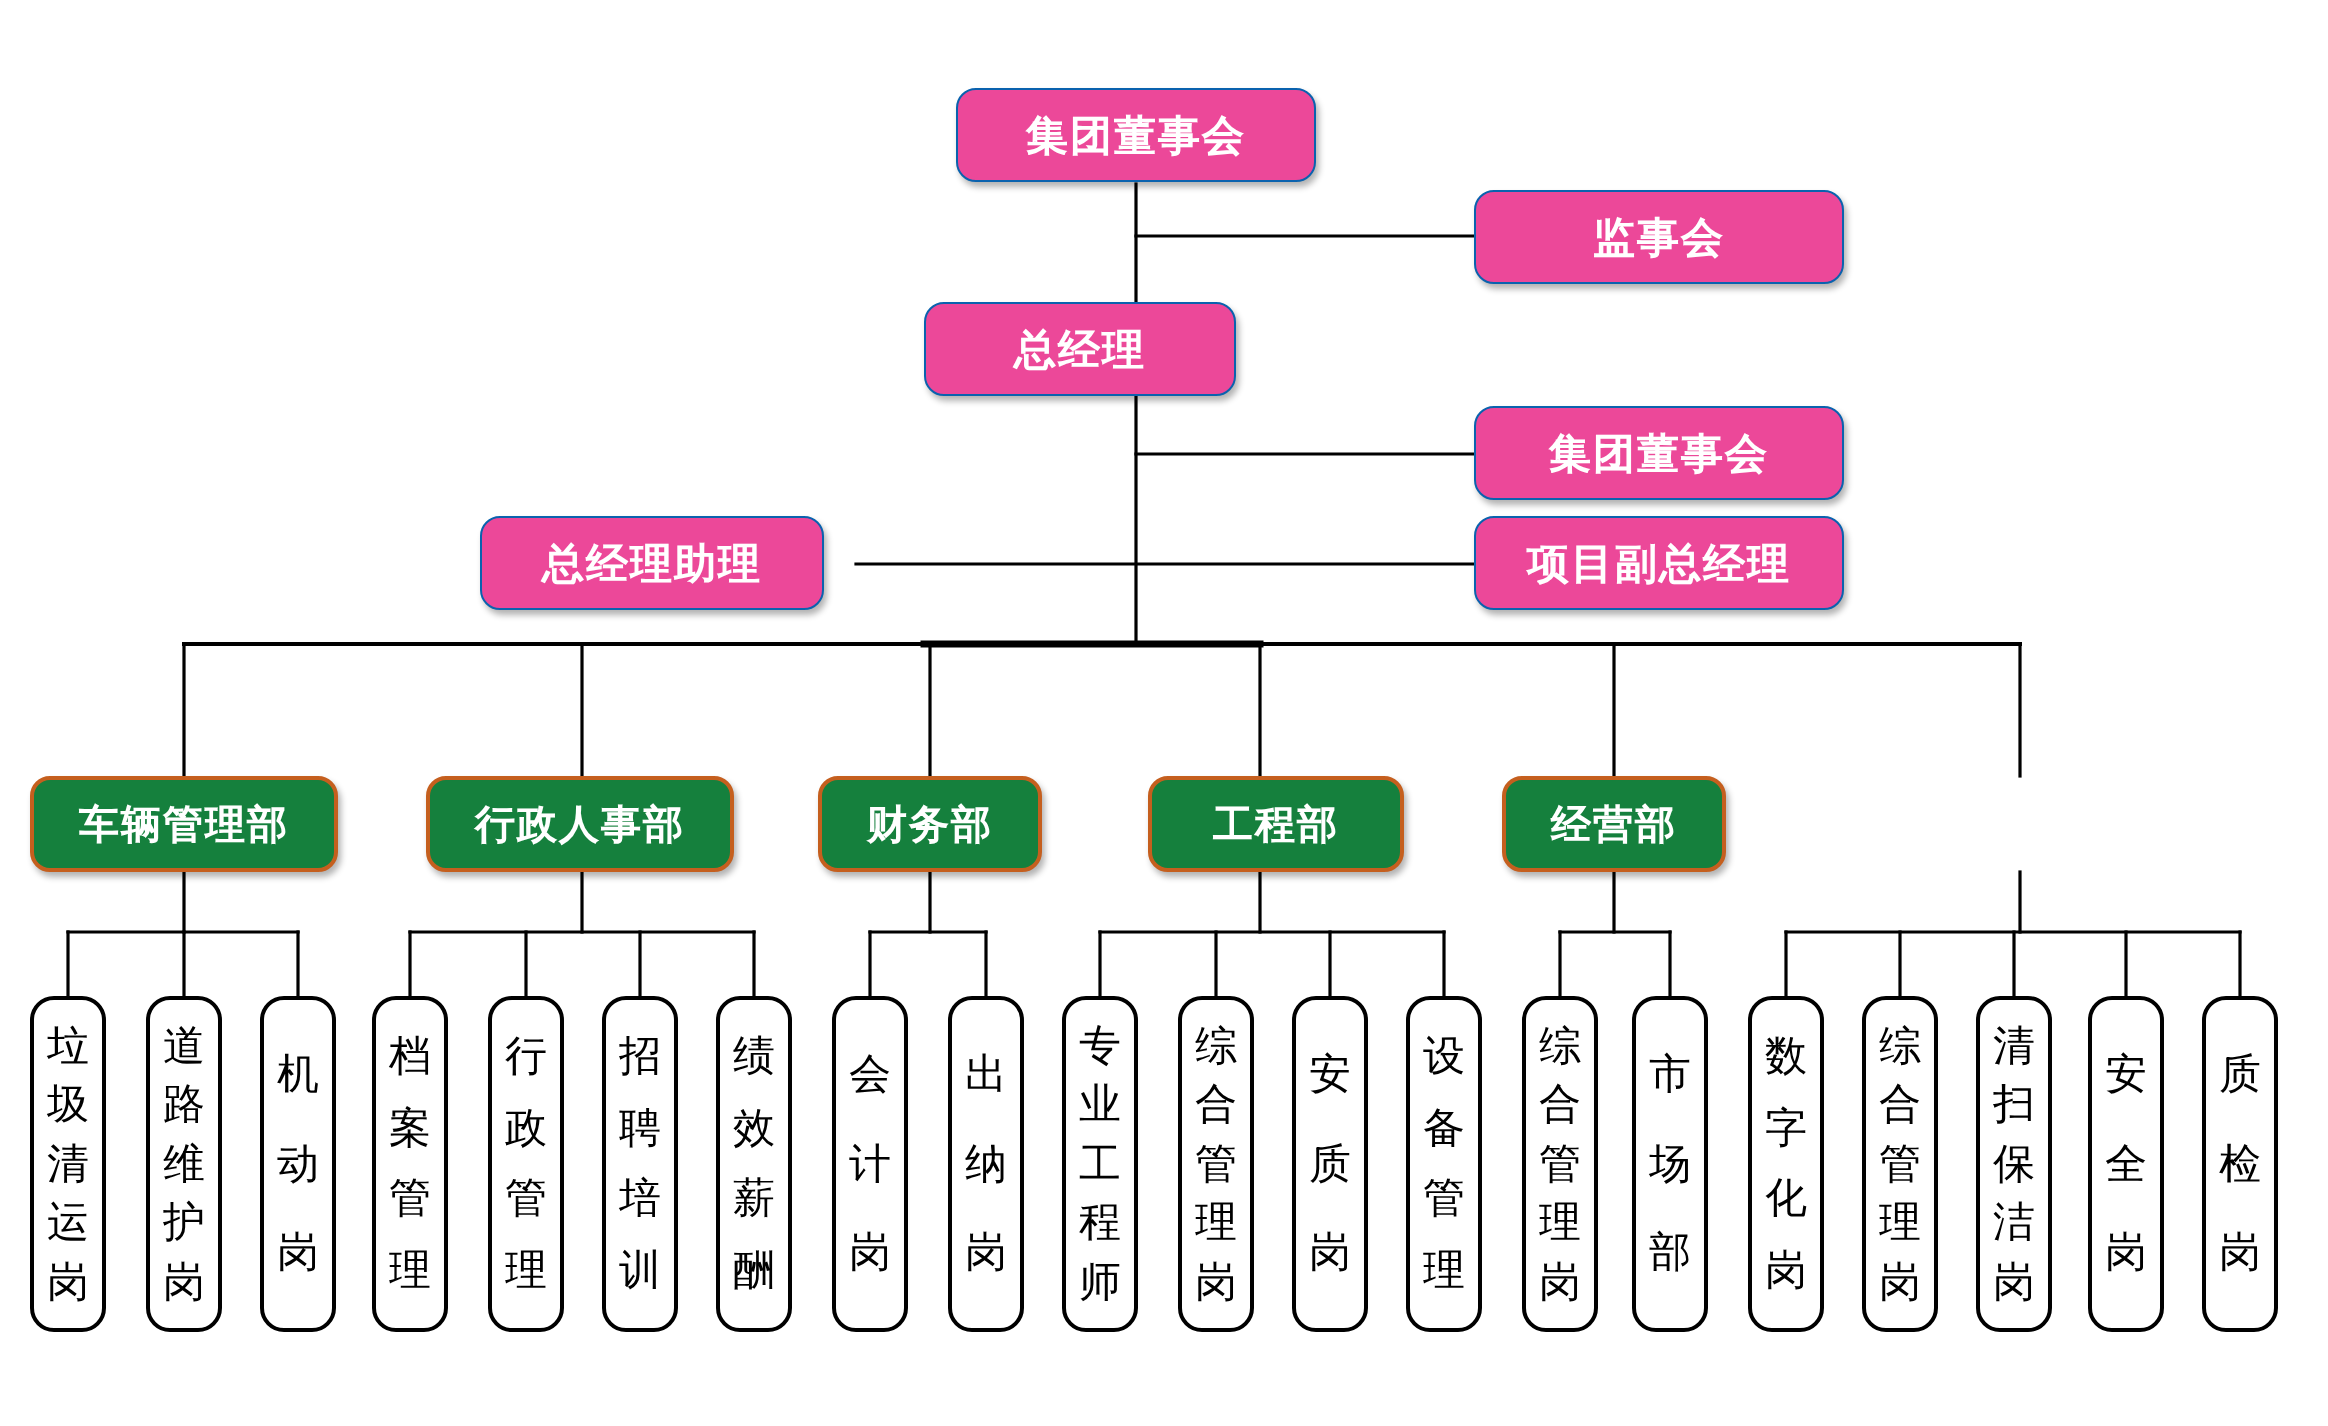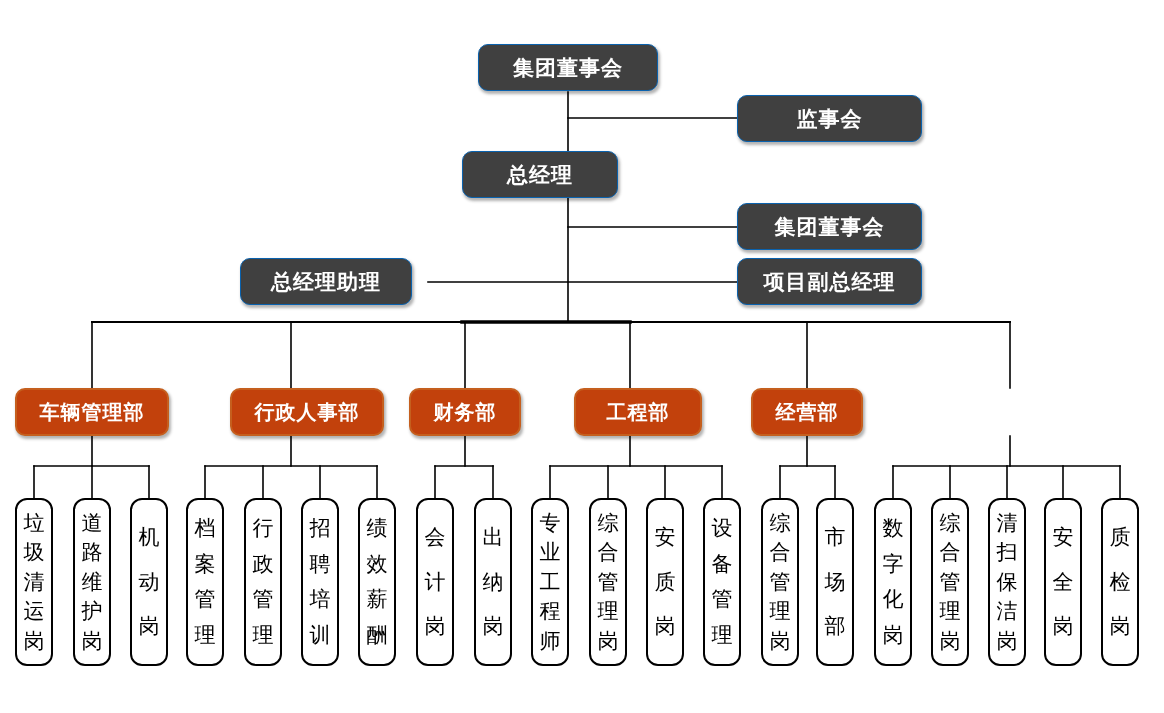--- a/index.html
+++ b/index.html
@@ -21,26 +21,26 @@
     color: #ffffff;
     font-weight: bold;
     font-size: 21px;
     letter-spacing: 1px;
     border-radius: 10px;
     box-shadow: 1.5px 2.5px 3px rgba(0,0,0,0.30);
     white-space: nowrap;
   }
   .node.blue {
     height: 47px;
-    background: #404040;
+    background: #ec4899;
     border: 1.5px solid #0a62ae;
   }
   .node.orange {
     height: 48px;
-    background: #c2410c;
+    background: #15803d;
     border: 2px solid #c55f1e;
     font-size: 20px;
   }
   .post {
     position: absolute;
     top: 498px;
     width: 38px;
     height: 168px;
     box-sizing: border-box;
     background: #ffffff;
@@ -112,21 +112,21 @@
     </svg>
 
   <div class="node blue" style="left:478px; top:44px;  width:180px">集团董事会</div>
   <div class="node blue" style="left:737px; top:95px;  width:185px">监事会</div>
   <div class="node blue" style="left:462px; top:151px; width:156px">总经理</div>
   <div class="node blue" style="left:737px; top:203px; width:185px">集团董事会</div>
   <div class="node blue" style="left:240px; top:258px; width:172px">总经理助理</div>
   <div class="node blue" style="left:737px; top:258px; width:185px">项目副总经理</div>
 
   <div class="node orange" style="left:15px;  top:388px; width:154px">车辆管理部</div>
-  <div class="node orange" style="left:230px; top:388px; width:154px">行政人事部</div>
+  <div class="node orange" style="left:213px; top:388px; width:154px">行政人事部</div>
   <div class="node orange" style="left:409px; top:388px; width:112px">财务部</div>
   <div class="node orange" style="left:574px; top:388px; width:128px">工程部</div>
   <div class="node orange" style="left:751px; top:388px; width:112px">经营部</div>
 
   <div class="post" style="left:15px">
       <span>垃</span>
       <span>圾</span>
       <span>清</span>
       <span>运</span>
       <span>岗</span>

